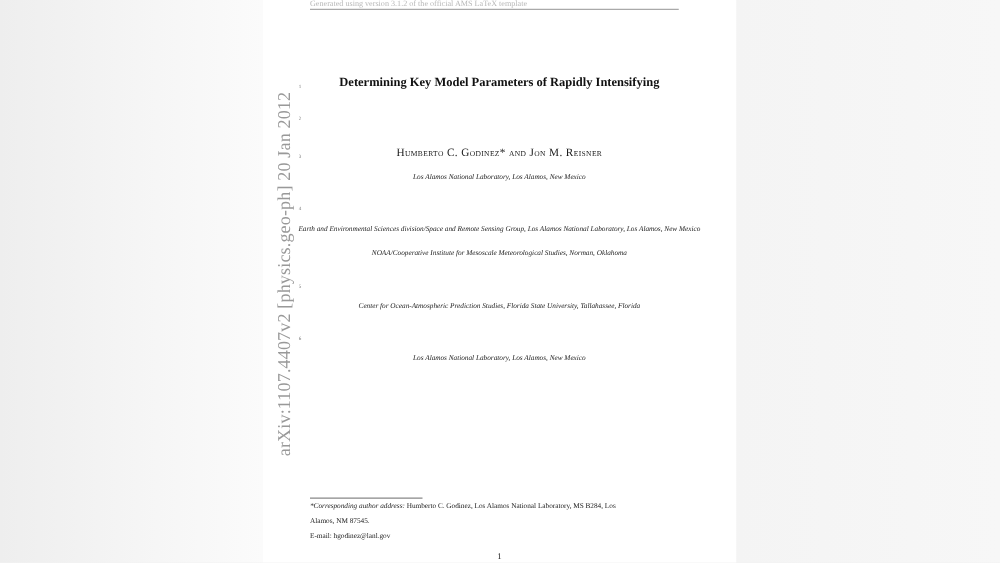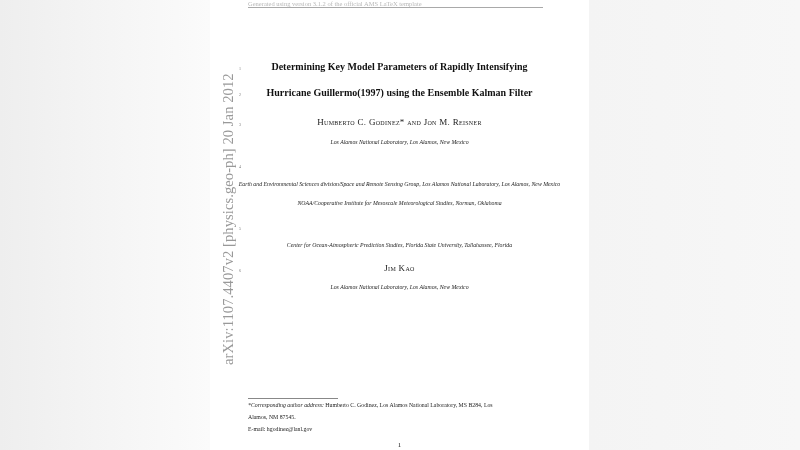--- a/index.html
+++ b/index.html
@@ -43,31 +43,29 @@
   <div class="header-rule"></div>
 
   <span class="lineno" style="top:66px">1</span>
   <span class="lineno" style="top:92px">2</span>
   <span class="lineno" style="top:122px">3</span>
   <span class="lineno" style="top:164px">4</span>
   <span class="lineno" style="top:226px">5</span>
   <span class="lineno" style="top:268px">6</span>
 
   <div class="title" style="top:61px">Determining Key Model Parameters of Rapidly Intensifying</div>
-  <div class="title" style="top:87px">Hurricane Guillermo(1997) using the Ensemble Kalman Filter</div>
 
   <div class="author" style="top:117px">Humberto C. Godinez* and Jon M. Reisner</div>
   <div class="affil" style="top:139px">Los Alamos National Laboratory, Los Alamos, New Mexico</div>
 
   <div class="affil wide" style="top:181px">Earth and Environmental Sciences division/Space and Remote Sensing Group, Los Alamos National Laboratory, Los Alamos, New Mexico</div>
   <div class="affil" style="top:200px">NOAA/Cooperative Institute for Mesoscale Meteorological Studies, Norman, Oklahoma</div>
 
   <div class="affil" style="top:242px">Center for Ocean-Atmospheric Prediction Studies, Florida State University, Tallahassee, Florida</div>
 
-  <div class="author" style="top:263px">Jim Kao</div>
   <div class="affil" style="top:284px">Los Alamos National Laboratory, Los Alamos, New Mexico</div>
 
   <div class="fn-rule"></div>
   <div class="fn" style="top:402px"><em>*Corresponding author address:</em><span> Humberto C. Godinez, Los Alamos National Laboratory, MS B284, Los</span></div>
   <div class="fn" style="top:414px">Alamos, NM 87545.</div>
   <div class="fn" style="top:426px">E-mail: hgodinez@lanl.gov</div>
 
   <div class="pageno">1</div>
 </div>
 

